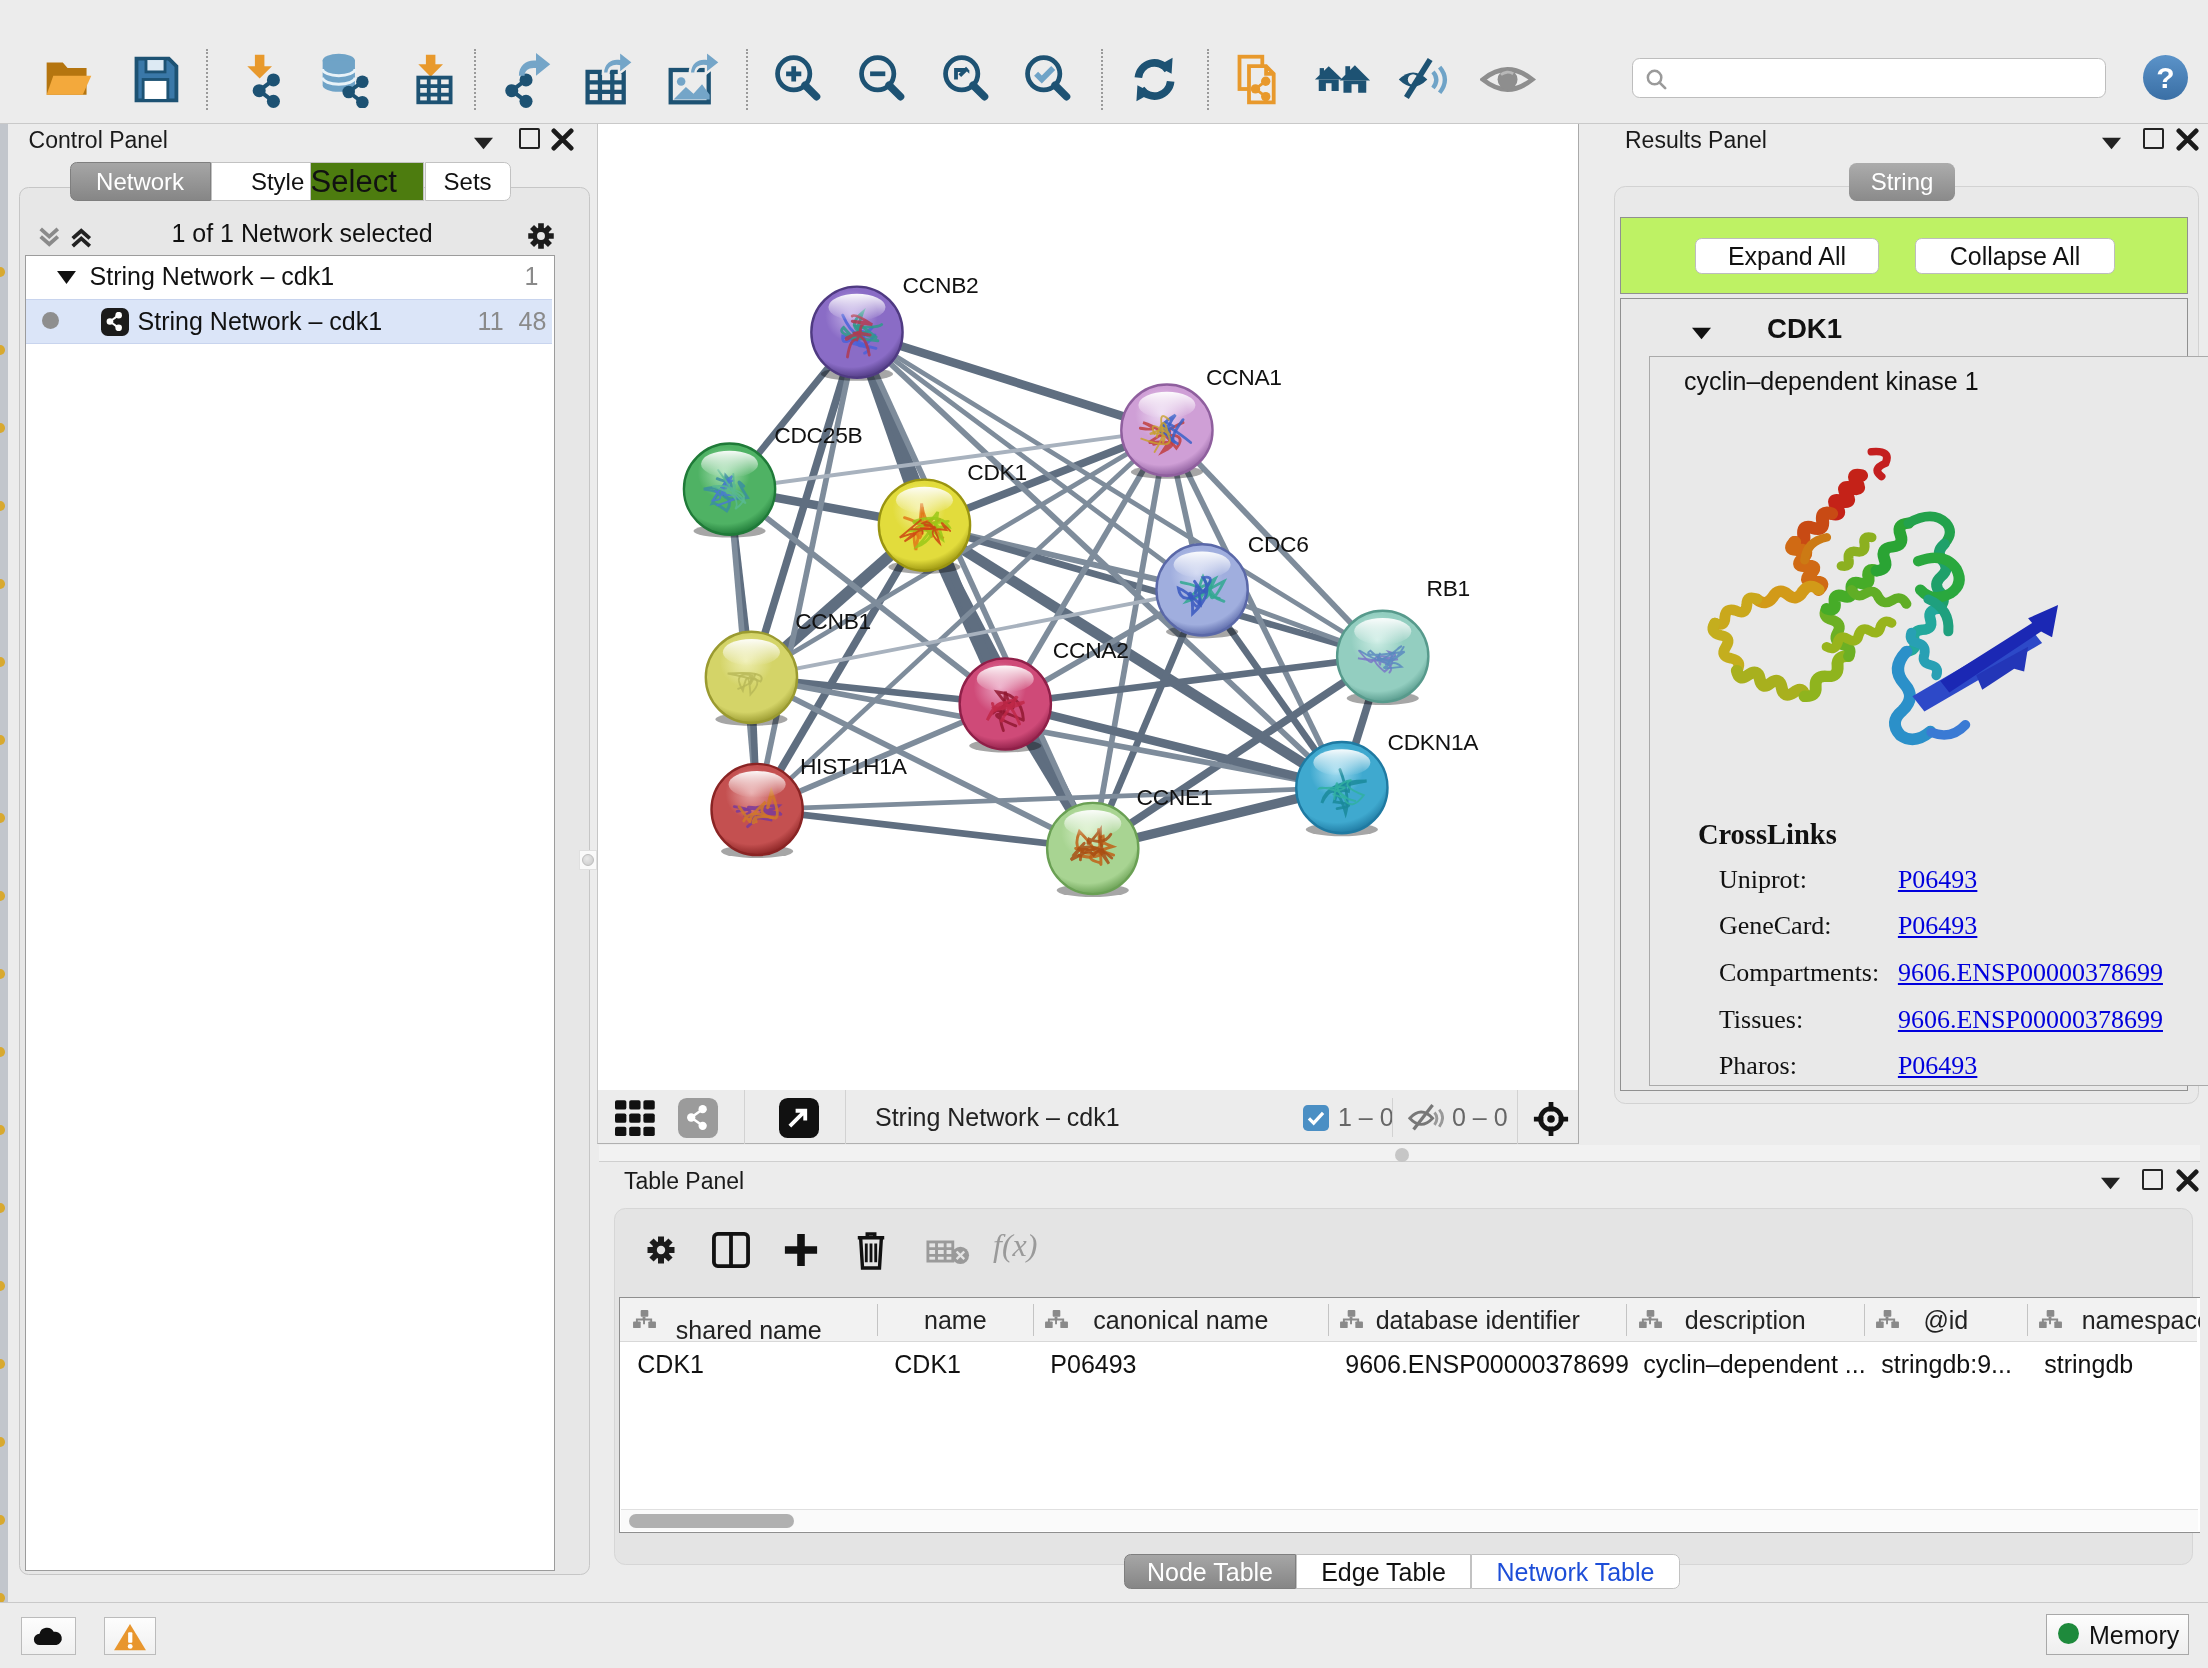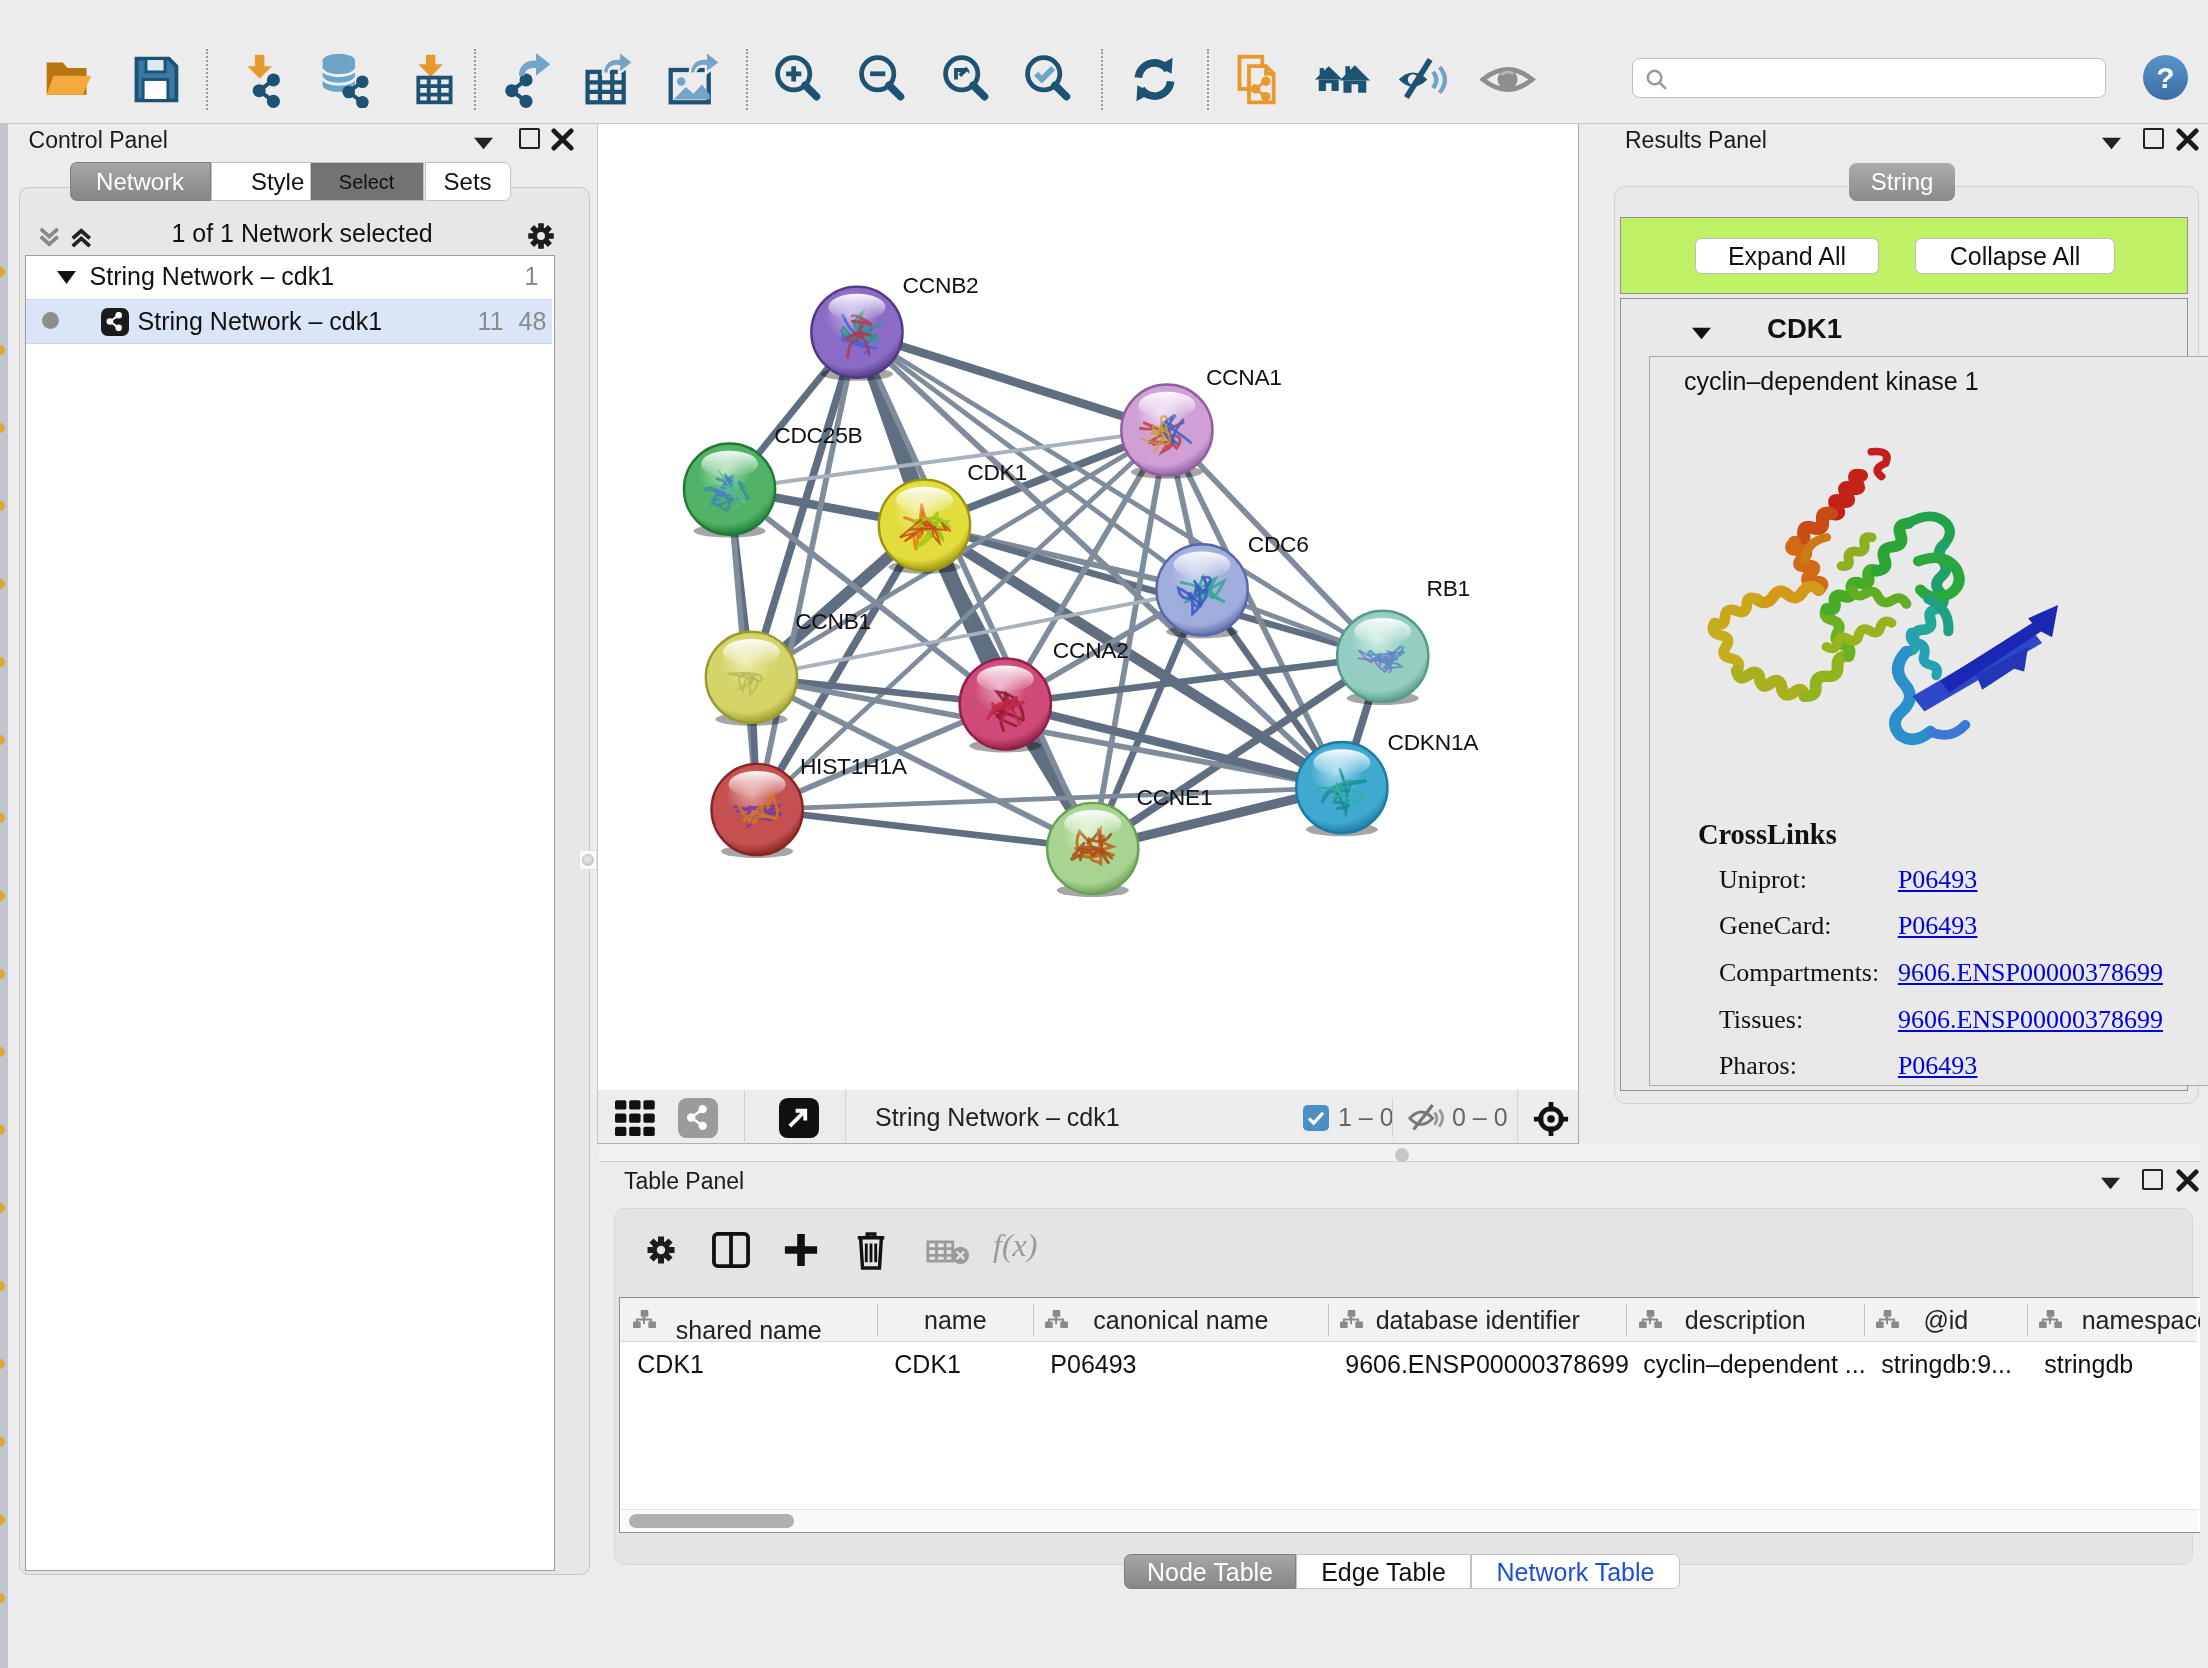--- a/index.html
+++ b/index.html
@@ -160,21 +160,21 @@
  <svg class="abs" style="left:463px;top:8.6px" width="25" height="19" viewBox="0 0 26 20">
         <path d="M3 5 h20 l-10 12z" fill="#222"></path>
       </svg>
  <div class="abs" style="left:511px;top:3.8px;width:21px;height:21px;border:2.9px solid #222;border-radius:1.9px;"></div>
  <svg class="abs" style="left:543px;top:3.8px" width="23" height="23" viewBox="0 0 24 24">
         <path d="M3 3 L21 21 M21 3 L3 21" stroke="#1a1a1a" stroke-width="5" stroke-linecap="round"></path>
       </svg>
  <div class="abs" style="left:11.4px;top:63px;width:571px;height:1388px;background:#e7e7e7;border:1.9px solid #c6c6c6;border-radius:9.5px;"></div>
  <div class="abs" style="left:62px;top:38px;width:141px;height:39px;background:linear-gradient(#a6a6a6,#868686);border:1px solid #7f7f7f;border-radius:6.7px 0 0 6.7px;color:#fff;font-size:24px;text-align:center;line-height:38px;">Network</div>
  <div class="abs" style="left:203px;top:38px;width:100px;height:39px;background:#fff;border:1px solid #c2c2c2;color:#111;font-size:24px;text-align:center;line-height:38px;padding-left:34px;">Style</div>
- <div class="abs" style="left:302px;top:38px;width:114px;height:39px;background:#737373;border:1px solid #c2c2c2;color:#111;font-size:20px;text-align:center;line-height:38px;">Select</div>
+ <div class="abs" style="left:302px;top:38px;width:114px;height:39px;background:#4d7c0f;border:1px solid #c2c2c2;color:#111;font-size:31px;text-align:left;line-height:38px;">Select</div>
  <div class="abs" style="left:417px;top:38px;width:86px;height:39px;background:#fff;border:1px solid #c2c2c2;border-radius:0 6.7px 6.7px 0;color:#111;font-size:24px;text-align:center;line-height:38px;">Sets</div>
  <svg class="abs" style="left:27px;top:101px" width="28.5" height="25" viewBox="0 0 30 26">
         <g stroke="#8a8a8a" stroke-width="4" fill="none">
           <path d="M6 4 l9 8 9 -8"></path>
           <path d="M6 12 l9 8 9 -8"></path>
         </g>
       </svg>
  <svg class="abs" style="left:59px;top:101px" width="28.5" height="25" viewBox="0 0 30 26">
         <g stroke="#222" stroke-width="4" fill="none">
           <path d="M6 22 l9 -8 9 8"></path>
@@ -685,13 +685,29 @@
  </div>
  <div class="abs" style="left:16px;top:347px;width:1577px;height:22px;background:#fafafa;border-top:1px solid #e0e0e0;">
    <div class="abs" style="left:7.6px;top:3.8px;width:165px;height:14.3px;border-radius:7.6px;background:#b0b0b0;"></div>
  </div>
 </div>
 
 <div class="abs" style="left:1124px;top:1554px;width:172px;height:35px;background:linear-gradient(#a6a6a6,#868686);border:1px solid #7f7f7f;border-radius:6.7px 0 0 6.7px;color:#fff;font-size:25px;text-align:center;line-height:34px;">Node Table</div>
 <div class="abs" style="left:1296px;top:1554px;width:175px;height:35px;background:#fff;border:1px solid #c2c2c2;color:#111;font-size:25px;text-align:center;line-height:34px;">Edge Table</div>
 <div class="abs" style="left:1471px;top:1554px;width:209px;height:35px;background:#fff;border:1px solid #c2c2c2;border-radius:0 6.7px 6.7px 0;color:#1d4ed8;font-size:25px;text-align:center;line-height:34px;">Network Table</div>
 
+<div class="abs" style="left:0;top:1602px;width:2208px;height:67px;background:#ececec;border-top:1.9px solid #c9c9c9;">
+ <div class="abs" style="left:21px;top:14.3px;width:55px;height:38px;background:linear-gradient(#fdfdfd,#f0f0f0);border:1.9px solid #bbb;"></div>
+ <svg class="abs" style="left:32px;top:23px" width="32" height="23" viewBox="0 0 34 24">
+        <path d="M8 20 a6 6 0 0 1 0 -12 a8 8 0 0 1 15 -2 a6 6 0 0 1 3 14z" fill="#111"></path>
+      </svg>
+ <div class="abs" style="left:104px;top:14.3px;width:52px;height:38px;background:linear-gradient(#fdfdfd,#f0f0f0);border:1.9px solid #bbb;"></div>
+ <svg class="abs" style="left:112px;top:19px" width="36" height="30" viewBox="0 0 38 32">
+        <path d="M19 2 L36 30 H2z" fill="#e8962e"></path>
+        <rect x="17" y="11" width="4.5" height="11" fill="#fff" rx="1"></rect>
+        <circle cx="19.2" cy="26" r="2.6" fill="#fff"></circle>
+      </svg>
+ <div class="abs" style="left:2046px;top:10.5px;width:143px;height:41px;background:linear-gradient(#fdfdfd,#eee);border:1.9px solid #a8a8a8;">
+   <div class="abs" style="left:10.5px;top:8.6px;width:21px;height:21px;border-radius:50%;background:#1e8a3c;"></div>
+   <div class="abs" style="left:42px;top:6.7px;font-size:25px;color:#111;">Memory</div>
+ </div>
+</div>
 </div>
 
 </body></html>

